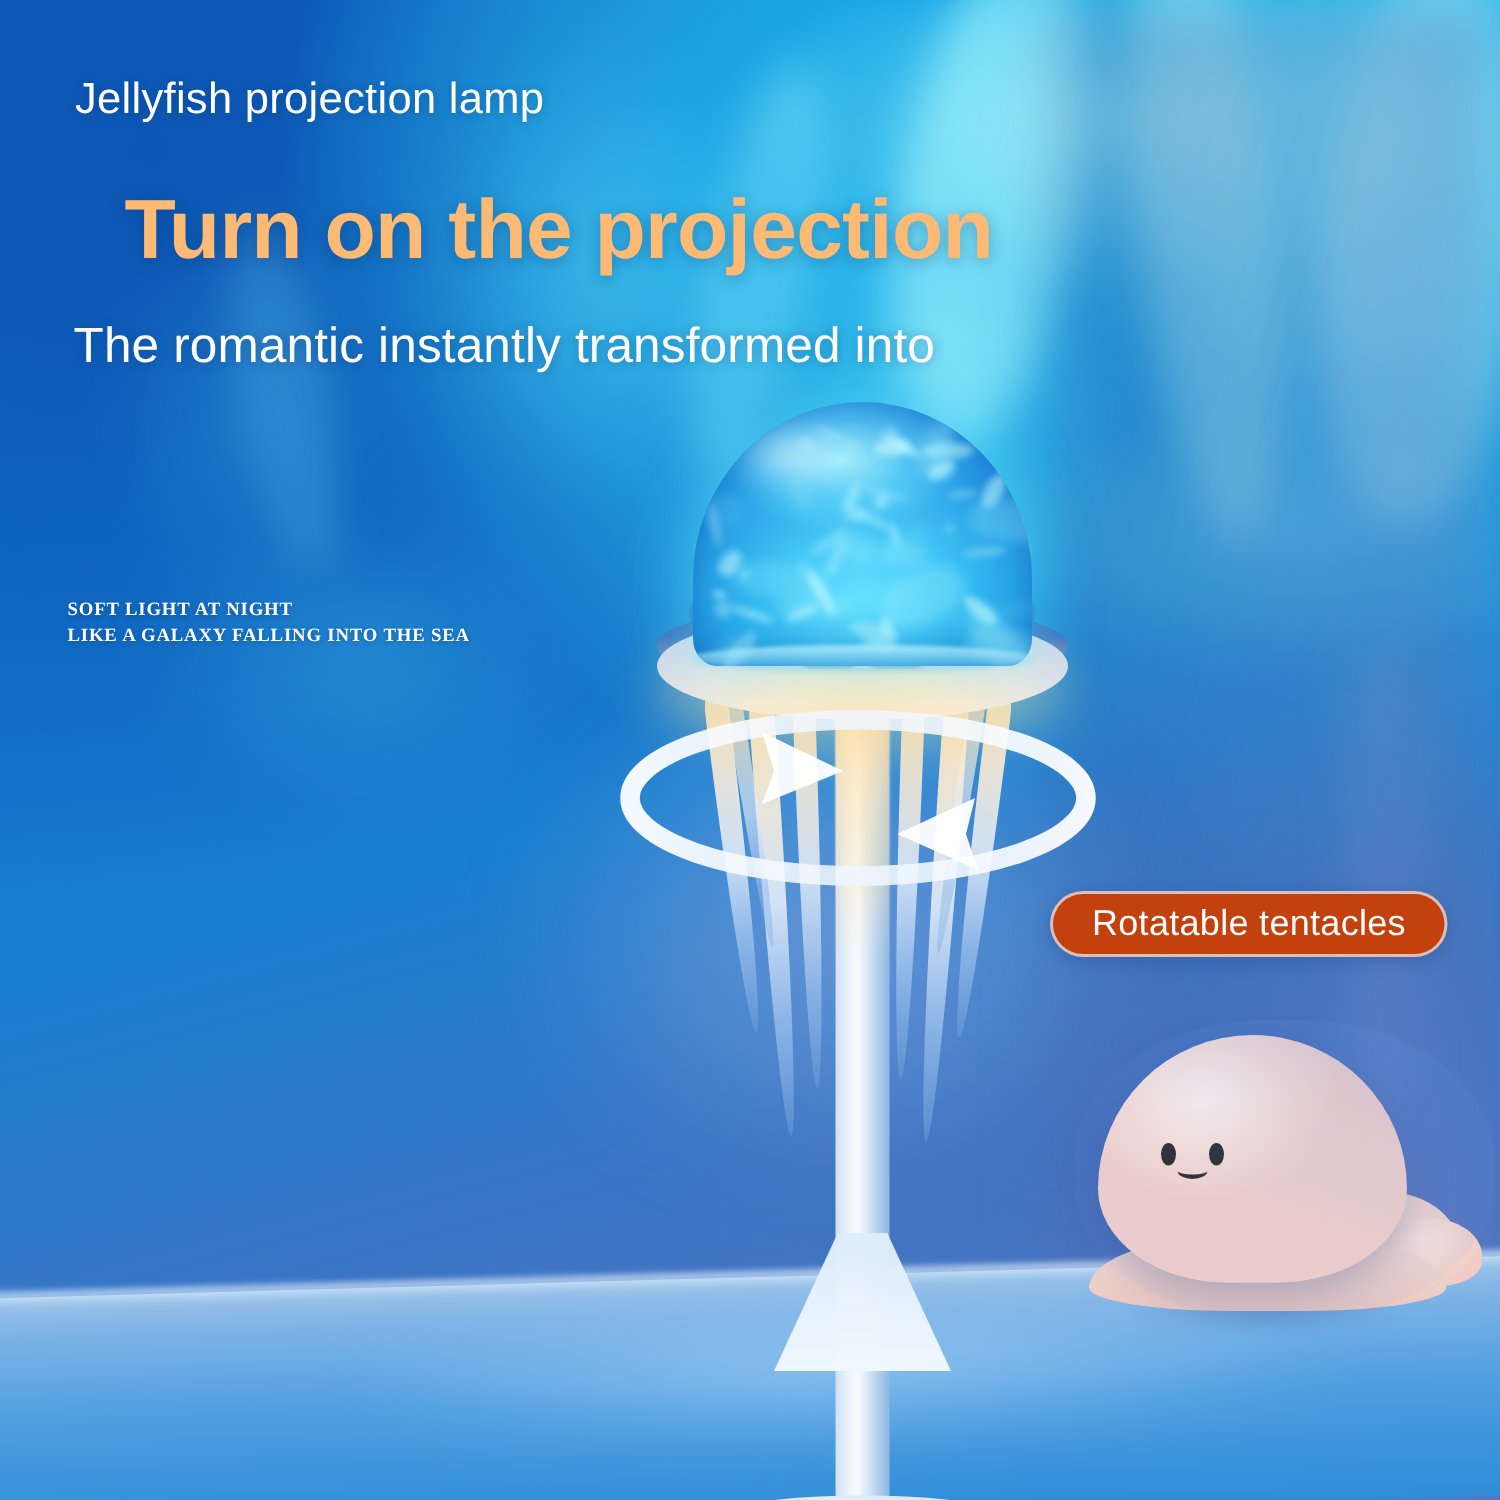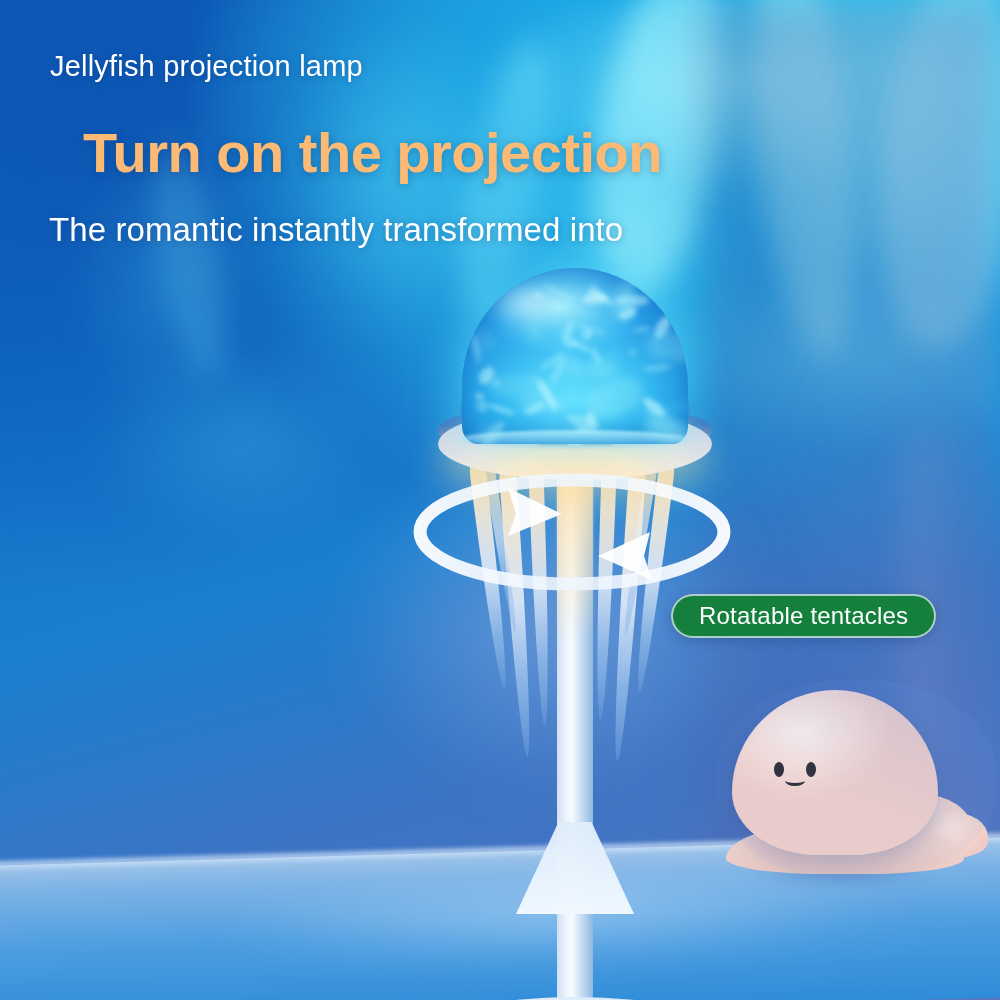--- a/index.html
+++ b/index.html
@@ -258,24 +258,24 @@
   .pill span{ font-size:15px; color:#2f3350; letter-spacing:.1px; }
 
   .serif-cap{
     position:absolute; left:45px; top:398px;
     font-family:"Liberation Serif", serif; font-weight:700;
     font-size:12.5px; line-height:17px; color:#ffffff; letter-spacing:.55px;
     text-shadow:0 1px 3px rgba(10,45,110,.40);
   }
 
   .tag{
-    position:absolute; left:671px; top:594px; height:44px;
+    position:absolute; left:700px; top:594px; height:44px;
     padding:0 26px; display:flex; align-items:center;
     border-radius:22px;
-    background:#15803d;
+    background:#c2410c;
     border:2px solid rgba(226,234,246,.75);
     box-shadow:0 3px 12px rgba(20,50,110,.28);
   }
   .tag span{ font-size:24px; color:#ffffff; letter-spacing:.2px; }
 </style>
 </head>
 <body>
 
 <div id="stage">
 
@@ -429,18 +429,22 @@
     </svg>
   </div>
 
   <div class="eyebrow">Jellyfish projection lamp</div>
   <div class="headline">Turn on the projection</div>
   <div class="subhead">
     <div>The romantic instantly transformed into</div>
   </div>
 
 
+  <div class="serif-cap">
+    <div>SOFT LIGHT AT NIGHT</div>
+    <div>LIKE A GALAXY FALLING INTO THE SEA</div>
+  </div>
 
   <div class="tag">
     <span>Rotatable tentacles</span>
   </div>
 
 </div>
 
 </body></html>

